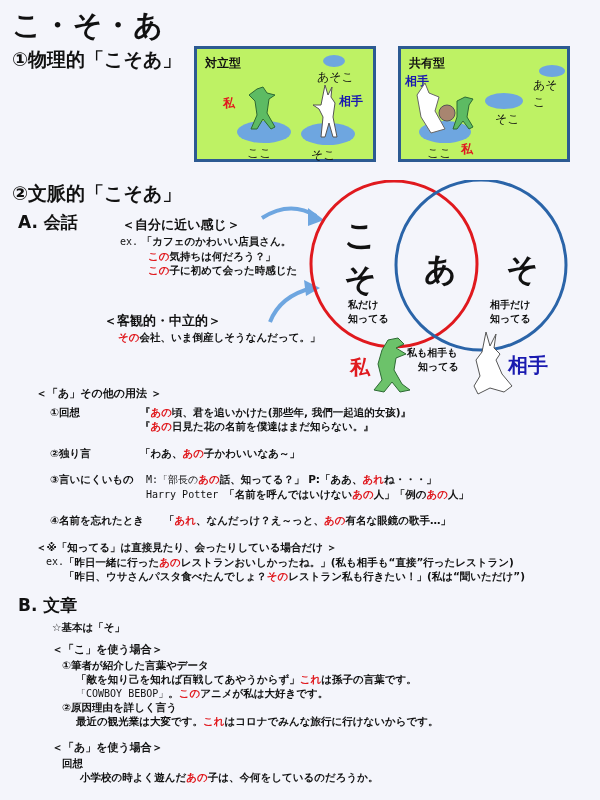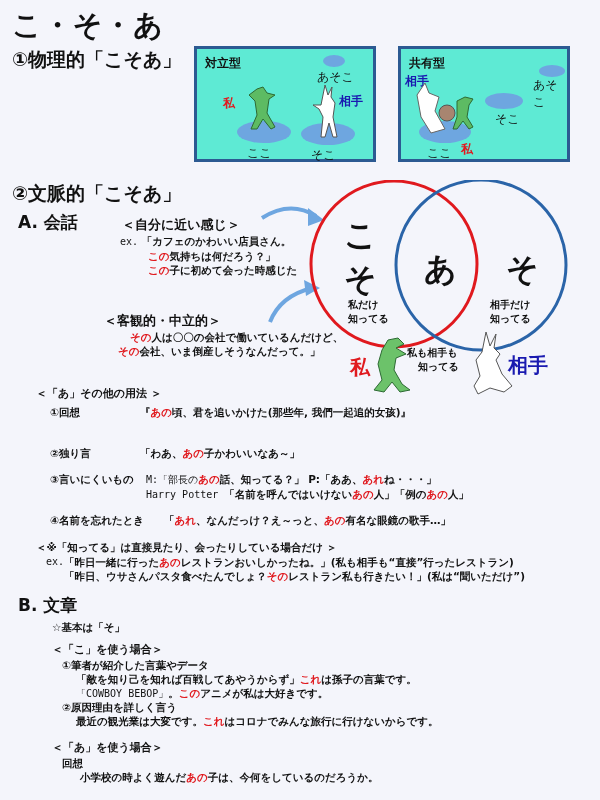--- a/index.html
+++ b/index.html
@@ -3,21 +3,21 @@
 <meta charset="utf-8">
 <style>
   * { margin:0; padding:0; box-sizing:border-box; }
   body { width:600px; height:800px; background:#f4f5fb; font-family:"DejaVu Sans", sans-serif; color:#111; position:relative; overflow:hidden; }
   .abs { position:absolute; }
   .red { color:#e0191e; }
   .blue { color:#1a1ab0; }
   .title { left:12px; top:6px; font-size:29px; font-weight:bold; letter-spacing:1px; }
   .h1 { font-size:19px; font-weight:bold; white-space:nowrap; }
   .h2 { font-size:17px; font-weight:bold; white-space:nowrap; }
-  .box { border:3px solid #2c5a92; background:#5eead4; }
+  .box { border:3px solid #2c5a92; background:#bef264; }
   .box-label { position:absolute; font-size:12px; font-weight:bold; }
   .pad { position:absolute; background:#6ea6e0; border-radius:50%; }
   .t10 { font-size:10.5px; font-weight:bold; white-space:nowrap; line-height:14px; }
   .t11 { font-size:11px; font-weight:bold; white-space:nowrap; line-height:15px; }
   .sub { font-size:13px; font-weight:bold; white-space:nowrap; }
   .venn-char { position:absolute; font-size:32px; font-weight:bold; }
   .venn-note { position:absolute; font-size:10px; font-weight:bold; line-height:14px; text-align:center; white-space:nowrap; }
   .mono { font-family:"DejaVu Sans Mono", monospace; font-weight:normal; font-size:10px; }
   .figure { position:absolute; }
 </style>
@@ -68,21 +68,20 @@
 
 <div class="abs sub" style="left:122px;top:216px;">＜自分に近い感じ＞</div>
 <div class="abs t10" style="left:120px;top:234px;">
   <div><span class="mono">ex.</span> <span>「カフェのかわいい店員さん。</span></div>
   <div style="padding-left:28px;"><span class="red">この</span><span>気持ちは何だろう？」</span></div>
   <div style="padding-left:28px;"><span class="red">この</span><span>子に初めて会った時感じた</span></div>
 </div>
 
 <div class="abs sub" style="left:104px;top:312px;">＜客観的・中立的＞</div>
 <div class="abs t10" style="left:102px;top:330px;">
-  <div style="padding-left:28px;"><span class="red">その</span><span>人は〇〇の会社で働いているんだけど、</span></div>
   <div style="padding-left:16px;"><span class="red">その</span><span>会社、いま倒産しそうなんだって。」</span></div>
 </div>
 
 <svg class="abs" style="left:250px;top:200px;" width="80" height="130">
   <path d="M12 18 Q40 0 66 16" stroke="#6ea6e0" stroke-width="4" fill="none"></path>
   <polygon points="58,8 74,20 58,26" fill="#6ea6e0"></polygon>
   <path d="M20 122 Q30 96 62 88" stroke="#6ea6e0" stroke-width="4" fill="none"></path>
   <polygon points="54,80 70,88 56,96" fill="#6ea6e0"></polygon>
 </svg>
 
@@ -113,20 +112,21 @@
   <path d="M20 4 l10 -2 l6 6 l-8 4 l10 6 l-10 4 l-2 12 l8 14 l8 6 l-10 2 l-8 -10 l-8 10 l-10 -2 l8 -10 l-4 -16 l4 -14 z" fill="#6cc26a" stroke="#2d6a33" stroke-width="1"></path>
 </svg>
 <svg class="abs" style="left:464px;top:330px;" width="54" height="70">
   <path d="M22 2 l4 14 l6 -12 l-2 14 l6 6 l-4 6 l6 14 l10 12 l-8 6 l-14 -4 l-12 6 l-4 -8 l6 -10 l-4 -16 l6 -8 z" fill="#fff" stroke="#555" stroke-width="1"></path>
 </svg>
 
 <div class="abs t11" style="left:36px;top:386px;">＜「あ」その他の用法 ＞</div>
 <div class="abs t10" style="left:50px;top:405px;">①回想</div>
 <div class="abs t10" style="left:140px;top:405px;">
     <div><span>『</span><span class="red">あの</span><span>頃、君を追いかけた(那些年, 我們一起追的女孩)』</span></div>
+    <div><span>『</span><span class="red">あの</span><span>日見た花の名前を僕達はまだ知らない。』</span></div>
   </div>
 <div class="abs t10" style="left:50px;top:446px;">②独り言</div>
 <div class="abs t10" style="left:140px;top:446px;">
     <div><span>「わあ、</span><span class="red">あの</span><span>子かわいいなあ～」</span></div>
   </div>
 <div class="abs t10" style="left:50px;top:472px;">③言いにくいもの</div>
 <div class="abs t10" style="left:146px;top:472px;">
     <div><span class="mono">M:「部長の</span><span class="red">あの</span><span>話、知ってる？」 P:「ああ、</span><span class="red">あれ</span><span>ね・・・」</span></div>
     <div><span class="mono">Harry Potter </span><span>「名前を呼んではいけない</span><span class="red">あの</span><span>人」「例の</span><span class="red">あの</span><span>人」</span></div>
   </div>

